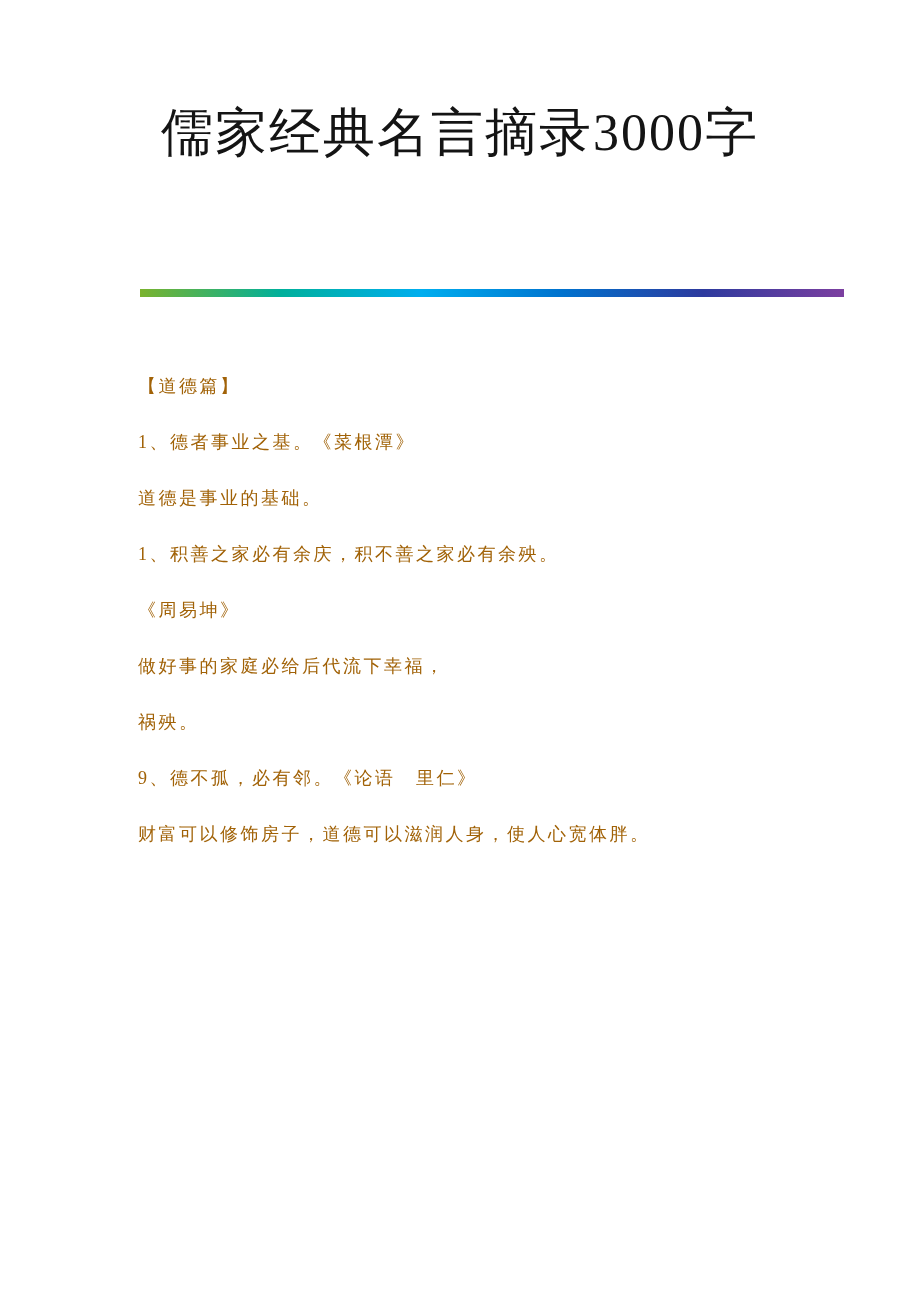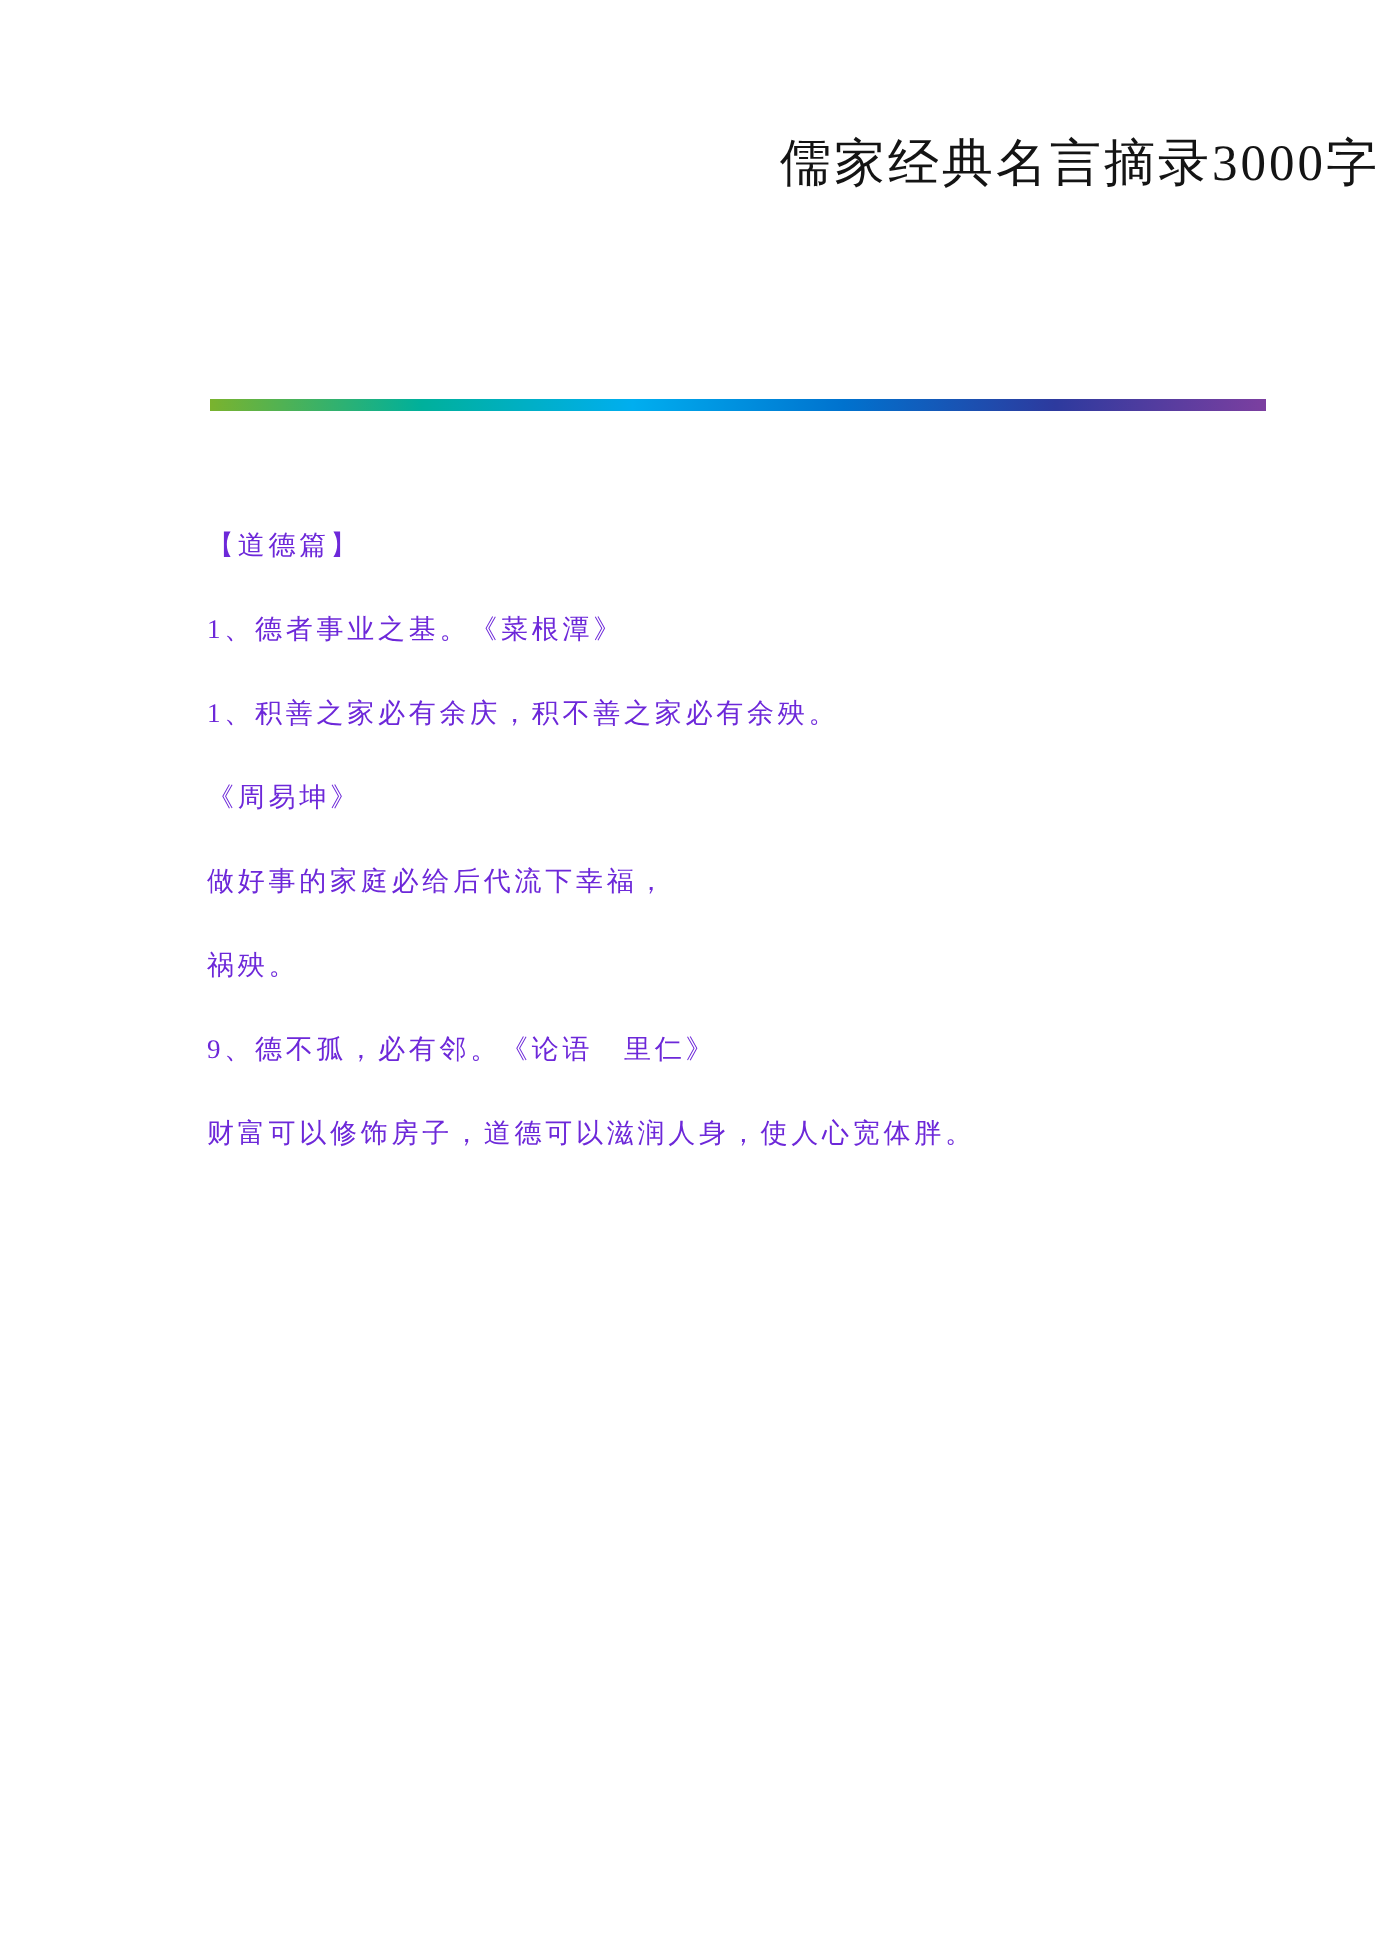--- a/index.html
+++ b/index.html
@@ -10,59 +10,60 @@
   body {
     width: 920px;
     height: 1302px;
     position: relative;
     font-family: "Liberation Serif", "DejaVu Serif", serif;
     color: #1b1b1b;
     overflow: hidden;
   }
   .doc-title {
     margin: 0;
-    padding-top: 88px;
-    text-align: right;
-    font-size: 34px;
+    padding-top: 111px;
+    text-align: center;
+    font-size: 52px;
     line-height: 44px;
     font-weight: 400;
     letter-spacing: 2px;
     color: #141414;
     white-space: nowrap;
   }
   .divider-bar {
     width: 704px;
     height: 8px;
     margin: 134px 0 0 140px;
     background: linear-gradient(90deg, #7ab32e 0%, #00b09b 20%, #00aeef 40%, #0072ce 62%, #2d3a9e 82%, #7c3fa0 100%);
   }
   .content {
     padding: 76px 60px 0 138px;
   }
   .content p {
     margin: 0 0 30px 0;
     font-size: 18px;
     line-height: 26px;
     letter-spacing: 2.5px;
-    color: #6d28d9;
+    color: #a16207;
     white-space: nowrap;
   }
 </style>
 </head>
 <body>
 
 <div>
 
   <h1 class="doc-title">儒家经典名言摘录3000字</h1>
 
   <div class="divider-bar" style="background: linear-gradient(90deg, rgb(122, 179, 46) 0%, rgb(0, 176, 155) 20%, rgb(0, 174, 239) 40%, rgb(0, 114, 206) 60%, rgb(45, 58, 158) 80%, rgb(124, 63, 160) 100%);"></div>
 
   <div class="content">
     <p>【道德篇】</p>
     <p>1、德者事业之基。《菜根潭》</p>
+    <p>道德是事业的基础。</p>
     <p>1、积善之家必有余庆，积不善之家必有余殃。</p>
     <p>《周易坤》</p>
     <p>做好事的家庭必给后代流下幸福，</p>
     <p>祸殃。</p>
     <p>9、德不孤，必有邻。《论语　里仁》</p>
     <p>财富可以修饰房子，道德可以滋润人身，使人心宽体胖。</p>
   </div>
 
 </div>
 

